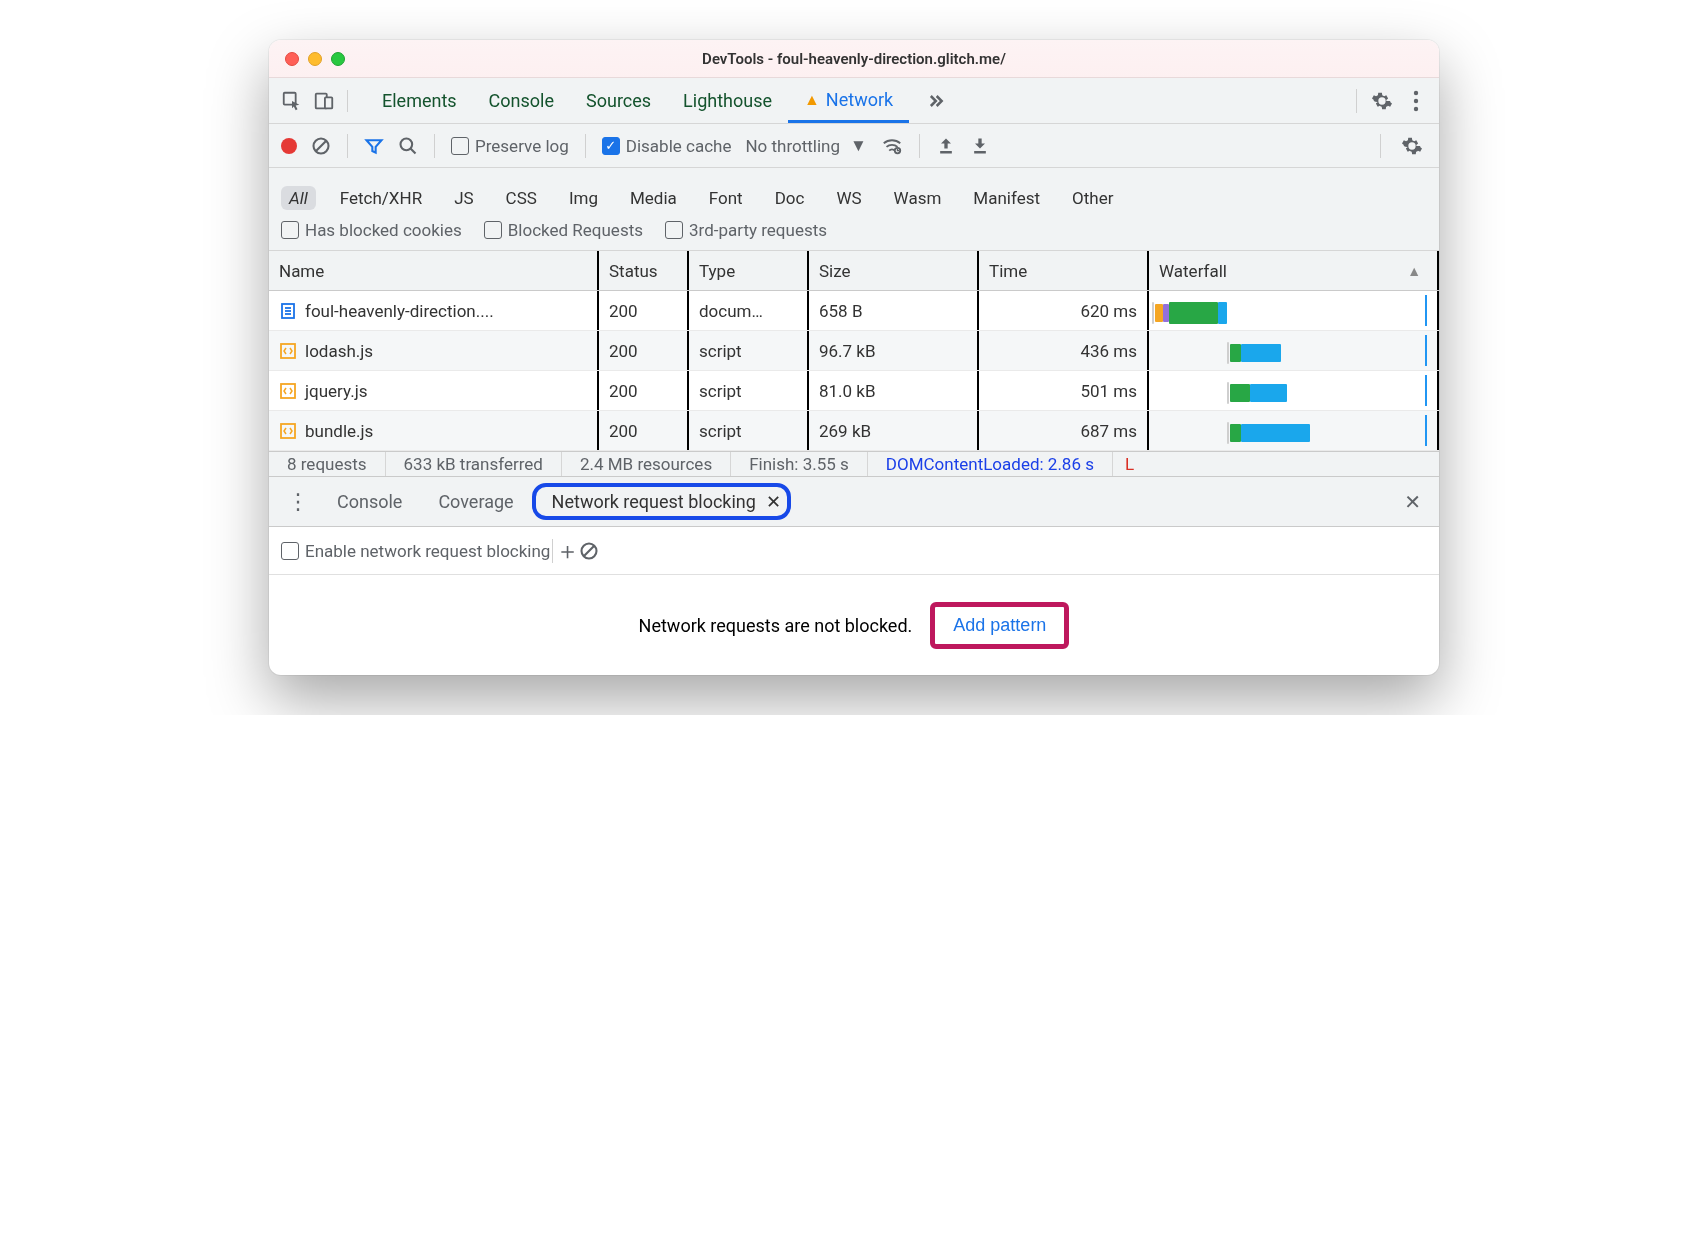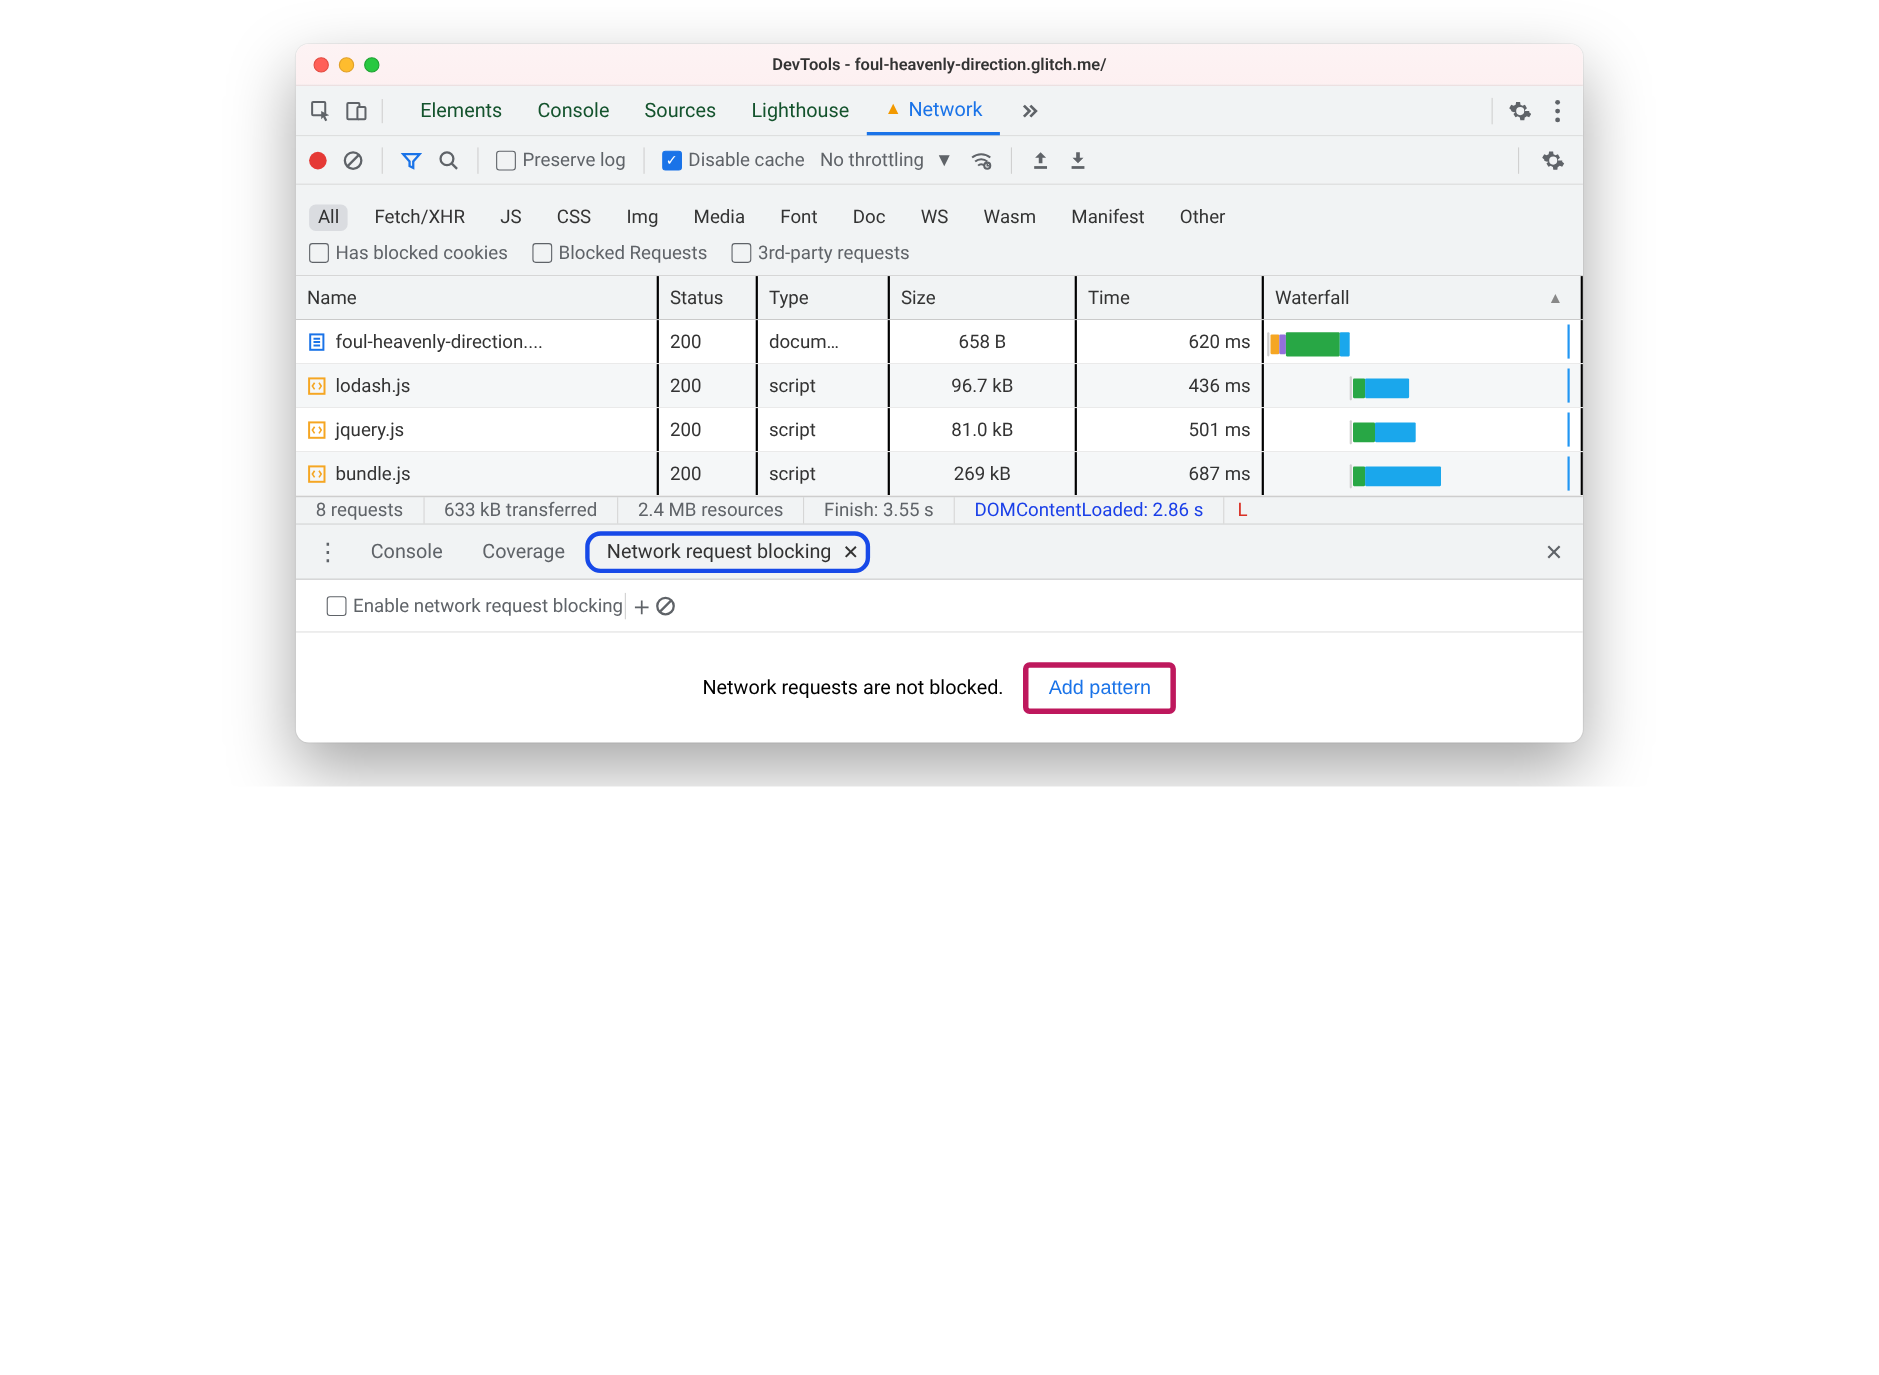--- a/index.html
+++ b/index.html
@@ -87,41 +87,41 @@
     background:#f1f3f4;
     border-bottom:1px solid #d6d6d6;
     padding: 8px 12px 10px;
     font-size:17px;
     color:#5f6368;
   }
   .filter-row1 { display:flex; align-items:center; gap:18px; }
   .filter-input { width: 300px; height:30px; background:#fff; border:1px solid #d0d0d0; padding:0 8px; color:#888; display:flex; align-items:center;}
   .type-filters { display:flex; align-items:center; gap:16px; margin-top:10px; flex-wrap:wrap;}
   .type-chip { padding:2px 8px; border-radius:6px; color:#333;}
-  .type-chip.active { background:#dadce0; }
+  .type-chip.active { background:#dadce0;font-style:italic; }
   .filter-row3 { display:flex; align-items:center; gap:22px; margin-top:10px;}
 
   .grid-head {
     display:flex;
     height:40px;
     border-bottom:1px solid #cacaca;
     background:#f1f3f4;
     font-size:17px;
     color:#333;
   }
   .grid-head .col, .grid-row .col {
     border-right:2px solid #000000;
     padding:0 10px;
     display:flex;
     align-items:center;
   }
   .col-name { flex: 0 0 330px; }
   .col-status { flex: 0 0 90px; }
   .col-type { flex: 0 0 120px; }
-  .col-size { flex: 0 0 170px; justify-content:center; }
+  .col-size { flex: 0 0 170px; justify-content:flex-start; }
   .col-time { flex: 0 0 170px; justify-content:flex-end; }
   .col-waterfall { flex:1; border-right:none; position:relative;}
   .grid-head .col-waterfall { justify-content:space-between; }
 
   .grid-row {
     display:flex;
     height:40px;
     border-bottom:1px solid #eaeaea;
     font-size:17px;
     color:#333;
@@ -159,21 +159,21 @@
   }
   .drawer-tabs .dtab { padding: 6px 18px; cursor:pointer;}
   .drawer-tabs .dtab.highlighted {
     border: 4px solid #1749e8; border-radius: 14px; color:#333;
     padding: 4px 6px 4px 16px;
     display:flex; align-items:center; gap: 10px;
   }
   .drawer-tabs .vdots { padding: 0 10px; font-size:22px; }
 
   .drawer-bar {
-    display:flex; align-items:center; height:48px; padding:0 28px; gap:0;
+    display:flex; align-items:center; height:48px; padding:0 12px; gap:0;
     border-bottom:1px solid #e0e0e0; font-size:18px; color:#5f6368;
   }
 
   .drawer-body {
     height: 100px; display:flex; align-items:center; justify-content:center; gap:18px;
     font-size:18px;
   }
   .add-pattern-btn {
     border:5px solid #be185d; border-radius:6px; padding:8px 18px;
     color:#1a73e8; font-size:18px; background:#fff;

